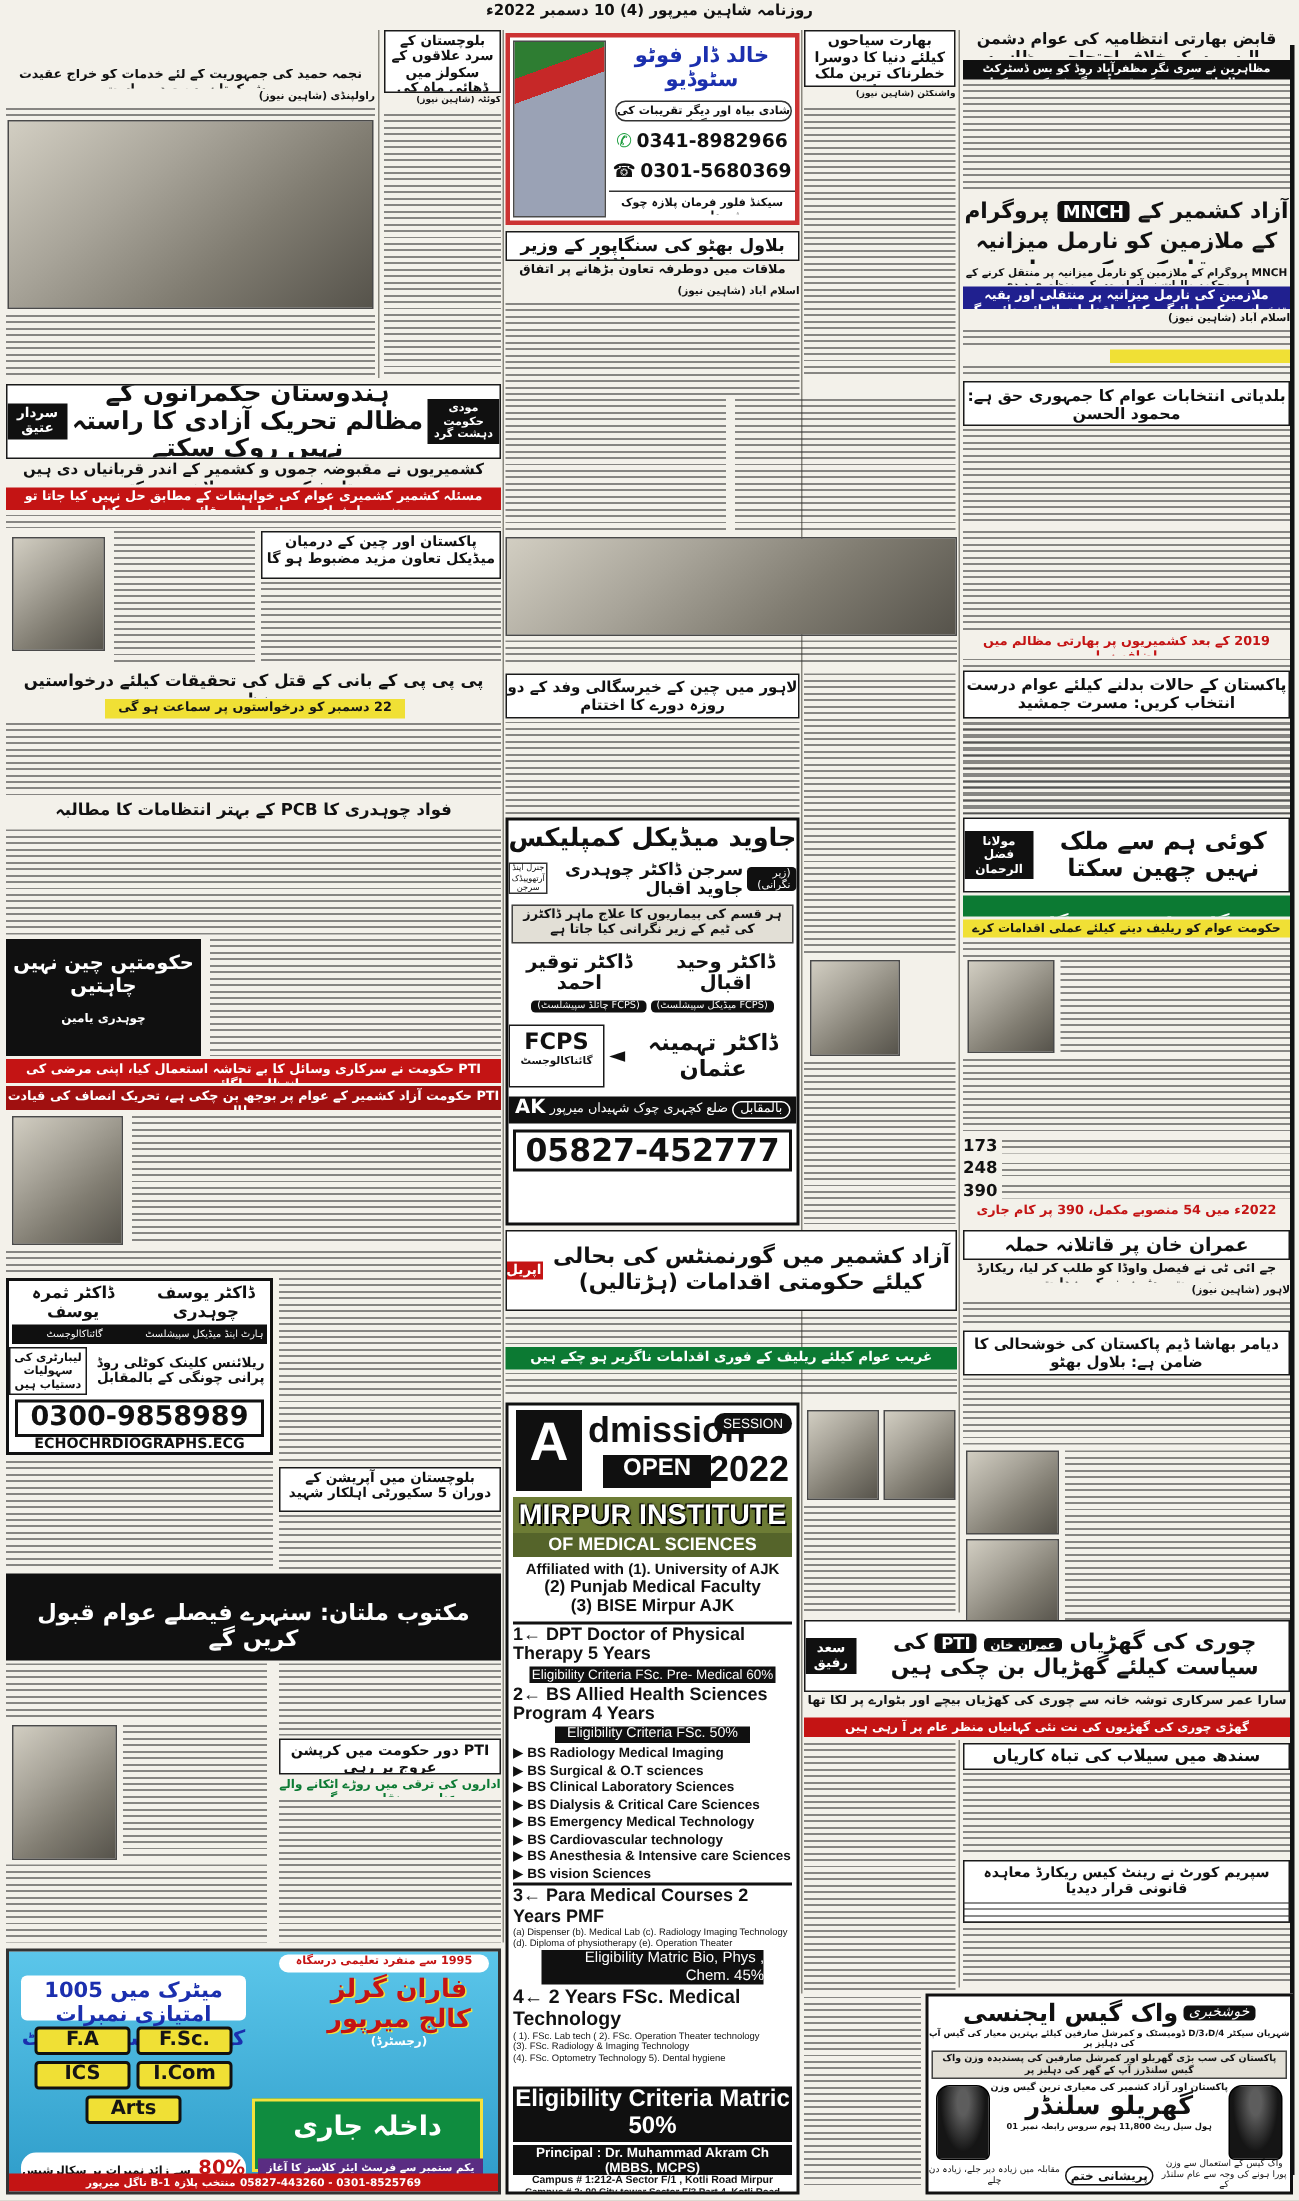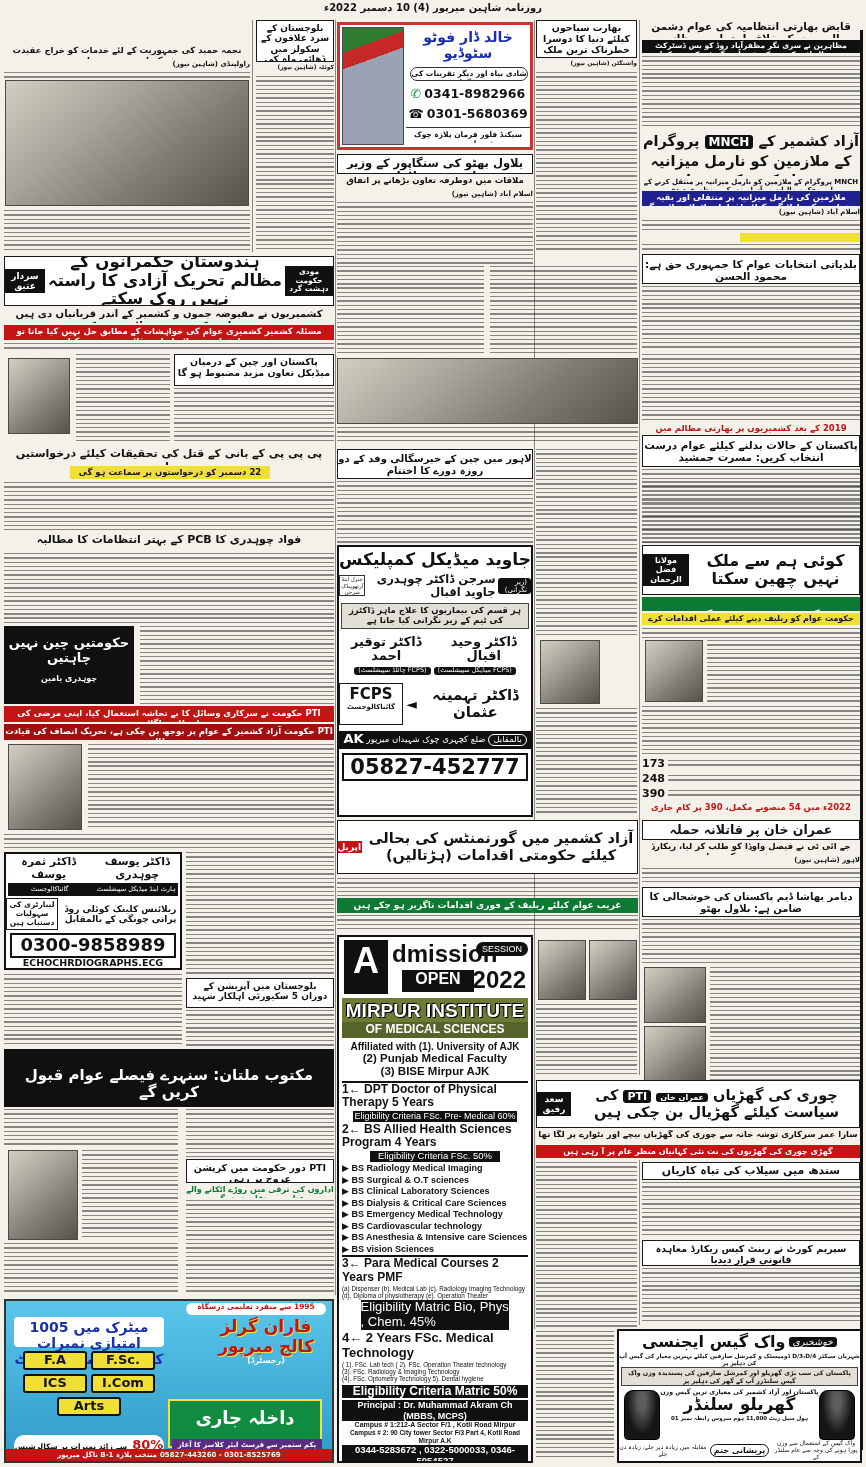--- a/index.html
+++ b/index.html
@@ -167,21 +167,21 @@
       <span>ضلع کچہری چوک شہیداں میرپور</span>
       <span style="font-size:13px;font-weight:700">AK</span>
     </div>
     <div class="h ltr" style="font-size:21px;margin-top:4px;border:2px solid #111;margin-left:3px;margin-right:3px">05827-452777</div>
   </div>
 
   <div class="b fill" style="left:536px;top:449px;width:101px;height:188px"></div>
   <div class="b ph" style="left:540px;top:640px;width:60px;height:64px"></div>
   <div class="b fill" style="left:536px;top:708px;width:101px;height:108px"></div>
 
-  <div class="b bd h" style="left:642px;top:435px;width:218px;height:32px;font-size:10.5px;padding-top:3px">پاکستان کے حالات بدلنے کیلئے عوام درست انتخاب کریں: مسرت جمشید</div>
+  <div class="b bd h" style="left:642px;top:447px;width:218px;height:32px;font-size:10.5px;padding-top:3px">پاکستان کے حالات بدلنے کیلئے عوام درست انتخاب کریں: مسرت جمشید</div>
   <div class="b fill" style="left:642px;top:481px;width:218px;height:62px"></div>
 
   <div class="b bd row" style="left:642px;top:545px;width:218px;height:50px">
     <span class="h" style="flex:1;font-size:16px">کوئی ہم سے ملک نہیں چھین سکتا</span>
     <span class="rev h" style="width:42px;font-size:8px;padding:2px">مولانا فضل الرحمان</span>
   </div>
   <div class="b grn h" style="left:642px;top:597px;width:218px;height:14px;font-size:14px;padding-top:12px">مہنگائی اور بے روزگاری نے عوام کی کمر توڑ دی ہے</div>
   <div class="b yel h" style="left:642px;top:613px;width:218px;height:12px;font-size:8px;padding-top:1px">حکومت عوام کو ریلیف دینے کیلئے عملی اقدامات کرے</div>
   <div class="b fill" style="left:642px;top:628px;width:218px;height:10px"></div>
   <div class="b ph" style="left:645px;top:640px;width:58px;height:62px"></div>
@@ -238,26 +238,26 @@
       <div>▶ <span>BS Clinical Laboratory Sciences</span></div>
       <div>▶ <span>BS Dialysis &amp; Critical Care Sciences</span></div>
       <div>▶ <span>BS Emergency Medical Technology</span></div>
       <div>▶ <span>BS Cardiovascular technology</span></div>
       <div>▶ <span>BS Anesthesia &amp; Intensive care Sciences</span></div>
       <div>▶ <span>BS vision Sciences</span></div>
     </div>
     <div style="font-size:12px;font-weight:700;border-top:2px solid #111"><span>3</span>← <span>Para Medical Courses</span> <span>2 Years PMF</span></div>
     <div style="font-size:6.3px">(a) Dispenser (b). Medical Lab (c). Radiology Imaging Technology</div>
     <div style="font-size:6.3px">(d). Diploma of physiotherapy (e). Operation Theater</div>
-    <div class="rev" style="font-size:13px;width:80%;margin:1px auto;text-align:left">Eligibility Matric Bio, Phys , Chem. 45%</div>
+    <div class="rev" style="font-size:10px;width:80%;margin:1px auto;text-align:right">Eligibility Matric Bio, Phys , Chem. 45%</div>
     <div style="font-size:13px;font-weight:700"><span>4</span>← <span>2 Years FSc. Medical Technology</span></div>
     <div style="font-size:6.3px">( 1). FSc. Lab tech ( 2). FSc. Operation Theater technology</div>
     <div style="font-size:6.3px">(3). FSc. Radiology &amp; Imaging Technology</div>
     <div style="font-size:6.3px">(4). FSc. Optometry Technology 5). Dental hygiene</div>
-    <div class="rev h" style="font-size:12px;margin-top:2px">Eligibility Criteria Matric 50%</div>
+    <div class="rev h" style="font-size:16px;margin-top:15px">Eligibility Criteria Matric 50%</div>
     <div class="rev h" style="font-size:9px;margin-top:2px">Principal : Dr. Muhammad Akram Ch (MBBS, MCPS)</div>
     <div class="h" style="font-size:7px">Campus # 1:212-A Sector F/1 , Kotli Road Mirpur</div>
     <div class="h" style="font-size:6.5px">Campus # 2: 90 City tower Sector F/3 Part 4, Kotli Road Mirpur A.K</div>
     <div class="rev h" style="font-size:9.5px;margin-top:1px">0344-5283672 , 0322-5000033, 0346-5054527</div>
     <div class="rev h" style="font-size:12.5px;margin-top:2px">05827-433714 , 434079 , 436957</div>
   </div>
 
   <div class="b ph" style="left:538px;top:940px;width:48px;height:60px"></div>
   <div class="b ph" style="left:589px;top:940px;width:48px;height:60px"></div>
   <div class="b fill" style="left:536px;top:1004px;width:101px;height:72px"></div>
@@ -275,21 +275,21 @@
       <span class="rev pill" style="font-size:11px">PTI</span>
       <span>کی سیاست کیلئے گھڑیال بن چکی ہیں</span>
     </span>
     <span class="rev h" style="width:30px;font-size:9px;padding:2px">سعد رفیق</span>
   </div>
   <div class="b h" style="left:536px;top:1130px;width:324px;height:13px;font-size:8.5px">سارا عمر سرکاری توشہ خانہ سے چوری کی گھڑیاں بیچے اور بٹوارے پر لگا تھا</div>
   <div class="b red h" style="left:536px;top:1145px;width:324px;height:13px;font-size:8px;padding-top:2px">گھڑی چوری کی گھڑیوں کی نت نئی کہانیاں منظر عام پر آ رہی ہیں</div>
 
   <div class="b bd h" style="left:642px;top:1162px;width:218px;height:18px;font-size:11px;padding-top:2px">سندھ میں سیلاب کی تباہ کاریاں</div>
   <div class="b fill" style="left:642px;top:1182px;width:218px;height:56px"></div>
-  <div class="b bd h" style="left:642px;top:1240px;width:218px;height:26px;font-size:9.5px;padding-top:3px">سپریم کورٹ نے رینٹ کیس ریکارڈ معاہدہ قانونی قرار دیدیا</div>
+  <div class="b bd h" style="left:642px;top:1240px;width:218px;height:42px;font-size:9.5px;padding-top:3px">سپریم کورٹ نے رینٹ کیس ریکارڈ معاہدہ قانونی قرار دیدیا</div>
   <div class="b fill" style="left:642px;top:1268px;width:218px;height:56px"></div>
   <div class="b fill" style="left:536px;top:1162px;width:101px;height:165px"></div>
   <div class="b fill" style="left:536px;top:1331px;width:78px;height:128px"></div>
 
   <div class="b" style="left:4px;top:852px;width:178px;height:118px;border:2px solid #111;background:#fff">
     <div class="row" style="margin-top:2px">
       <span class="h" style="flex:1;font-size:11px">ڈاکٹر یوسف چوہدری</span>
       <span class="h" style="flex:1;font-size:11px">ڈاکٹر ثمرہ یوسف</span>
     </div>
     <div class="rev row" style="height:13px;font-size:6.5px;margin:2px">

